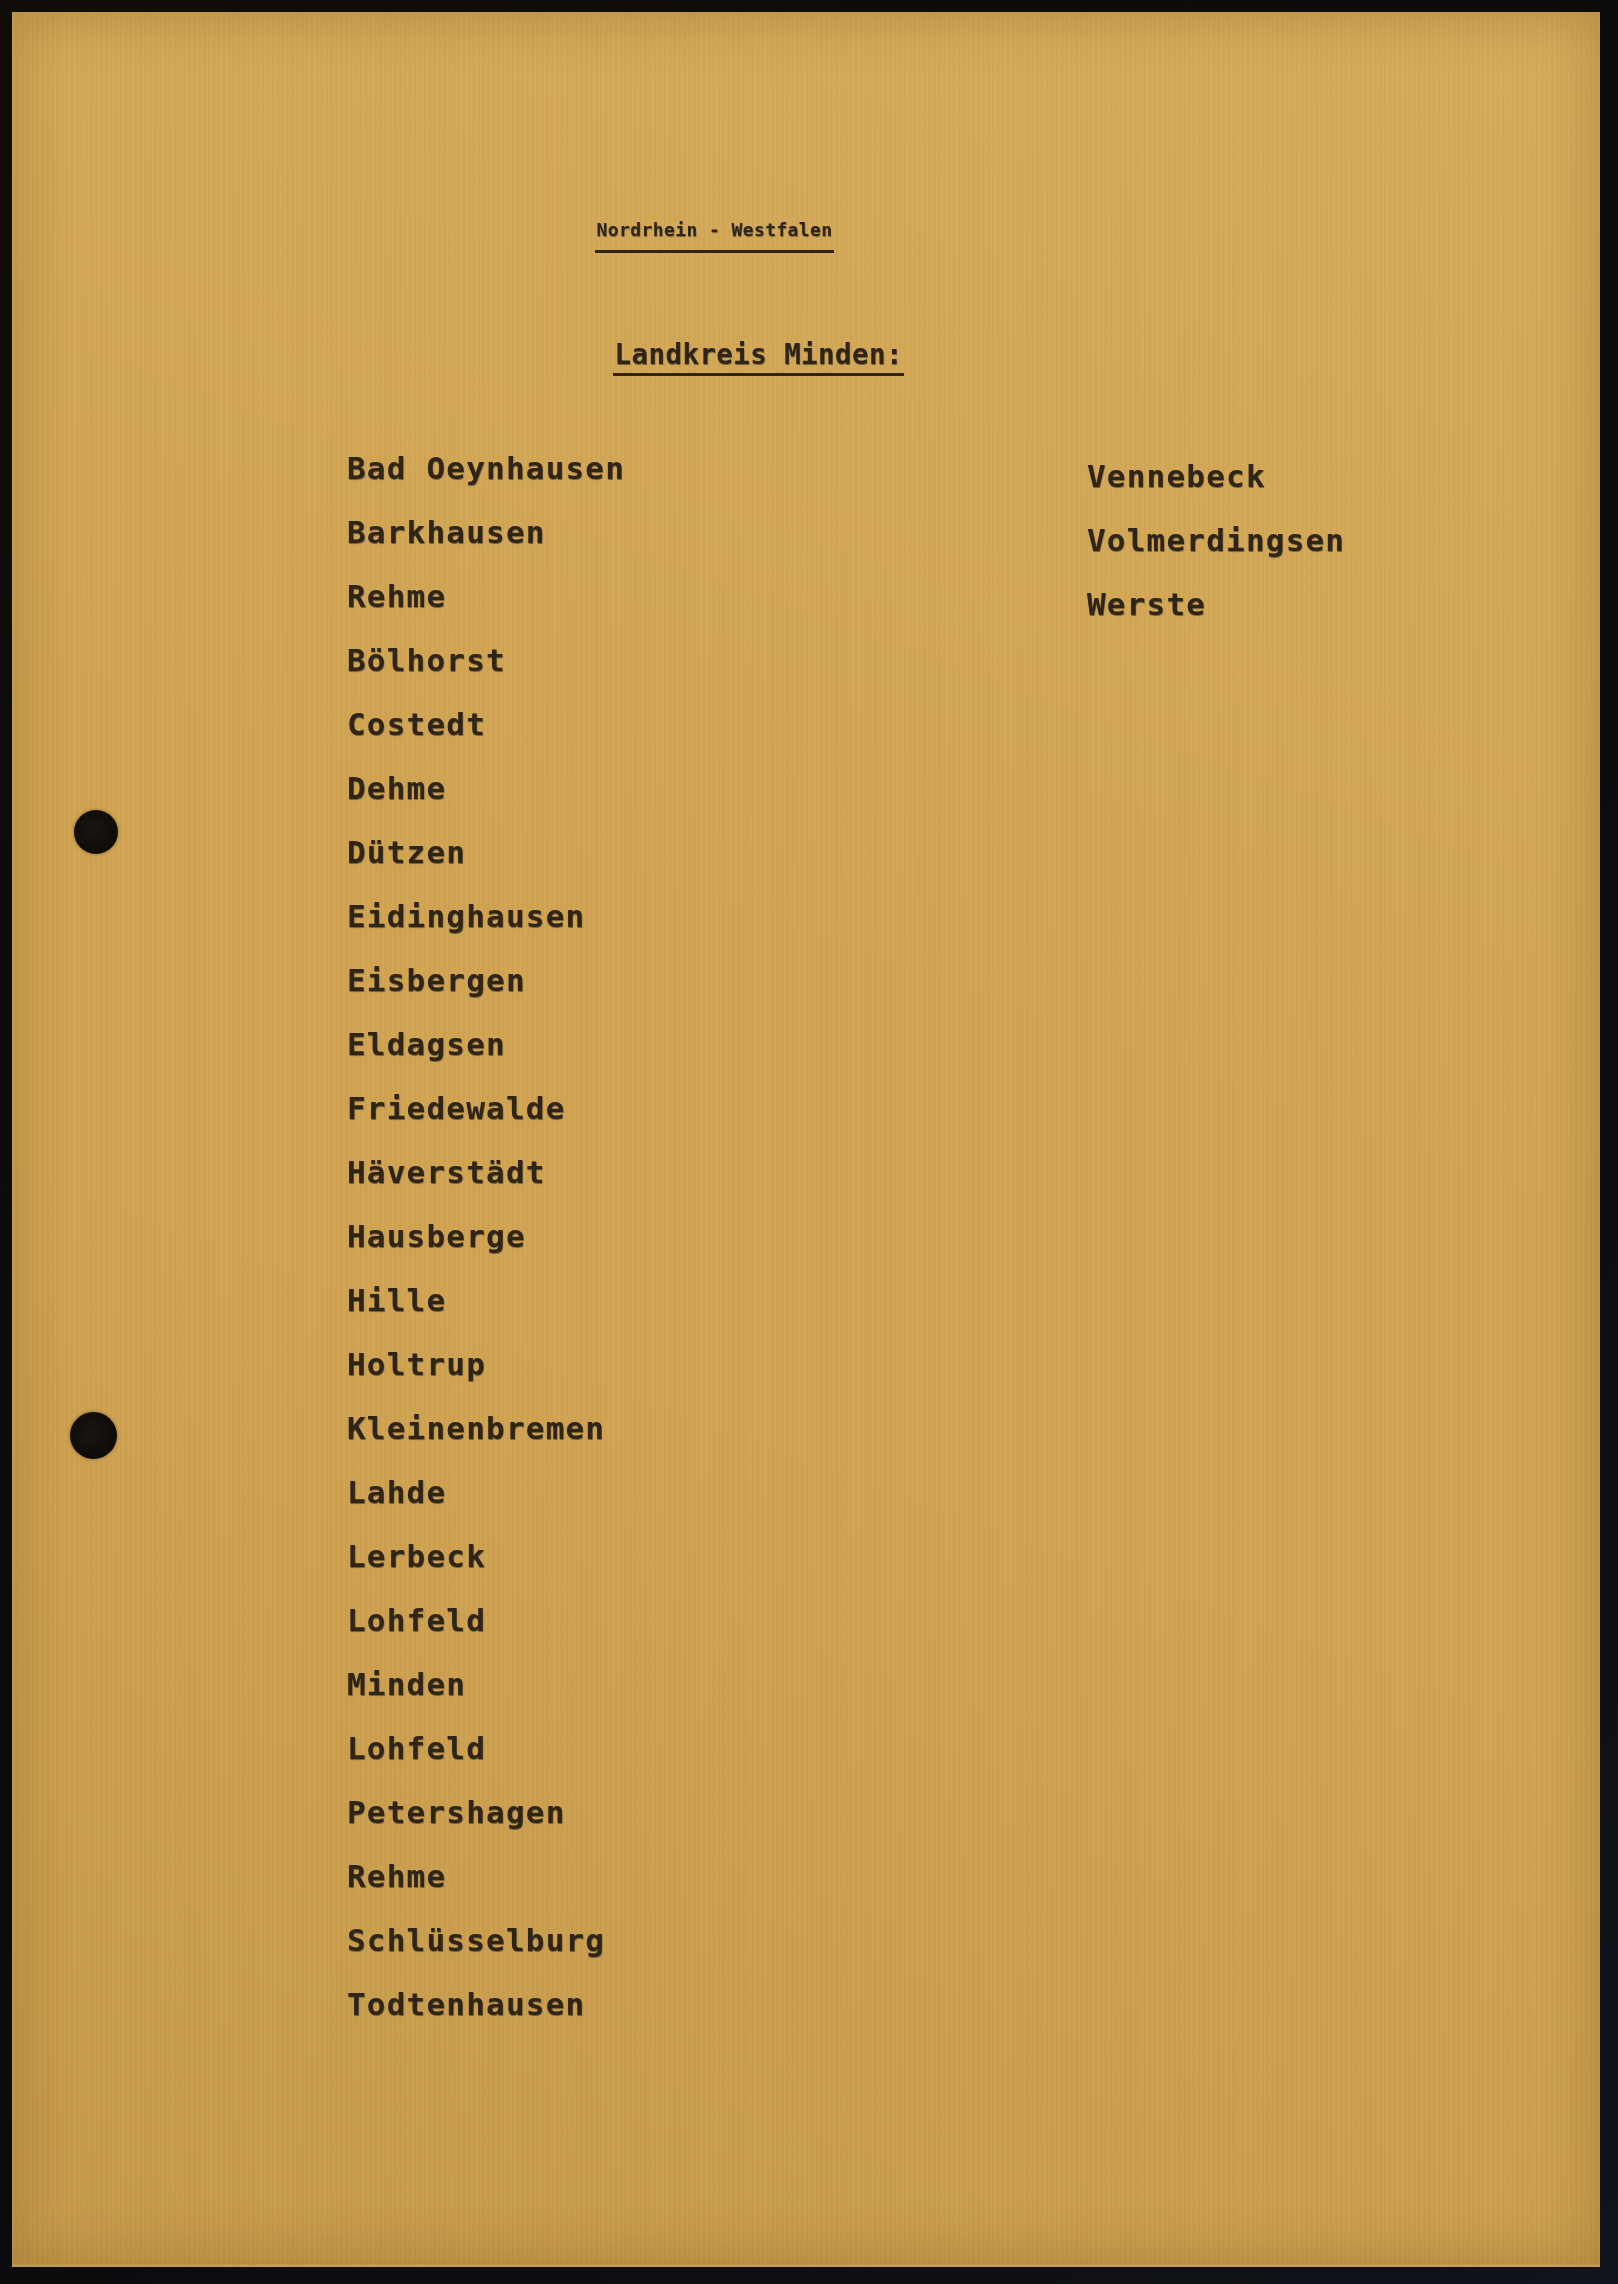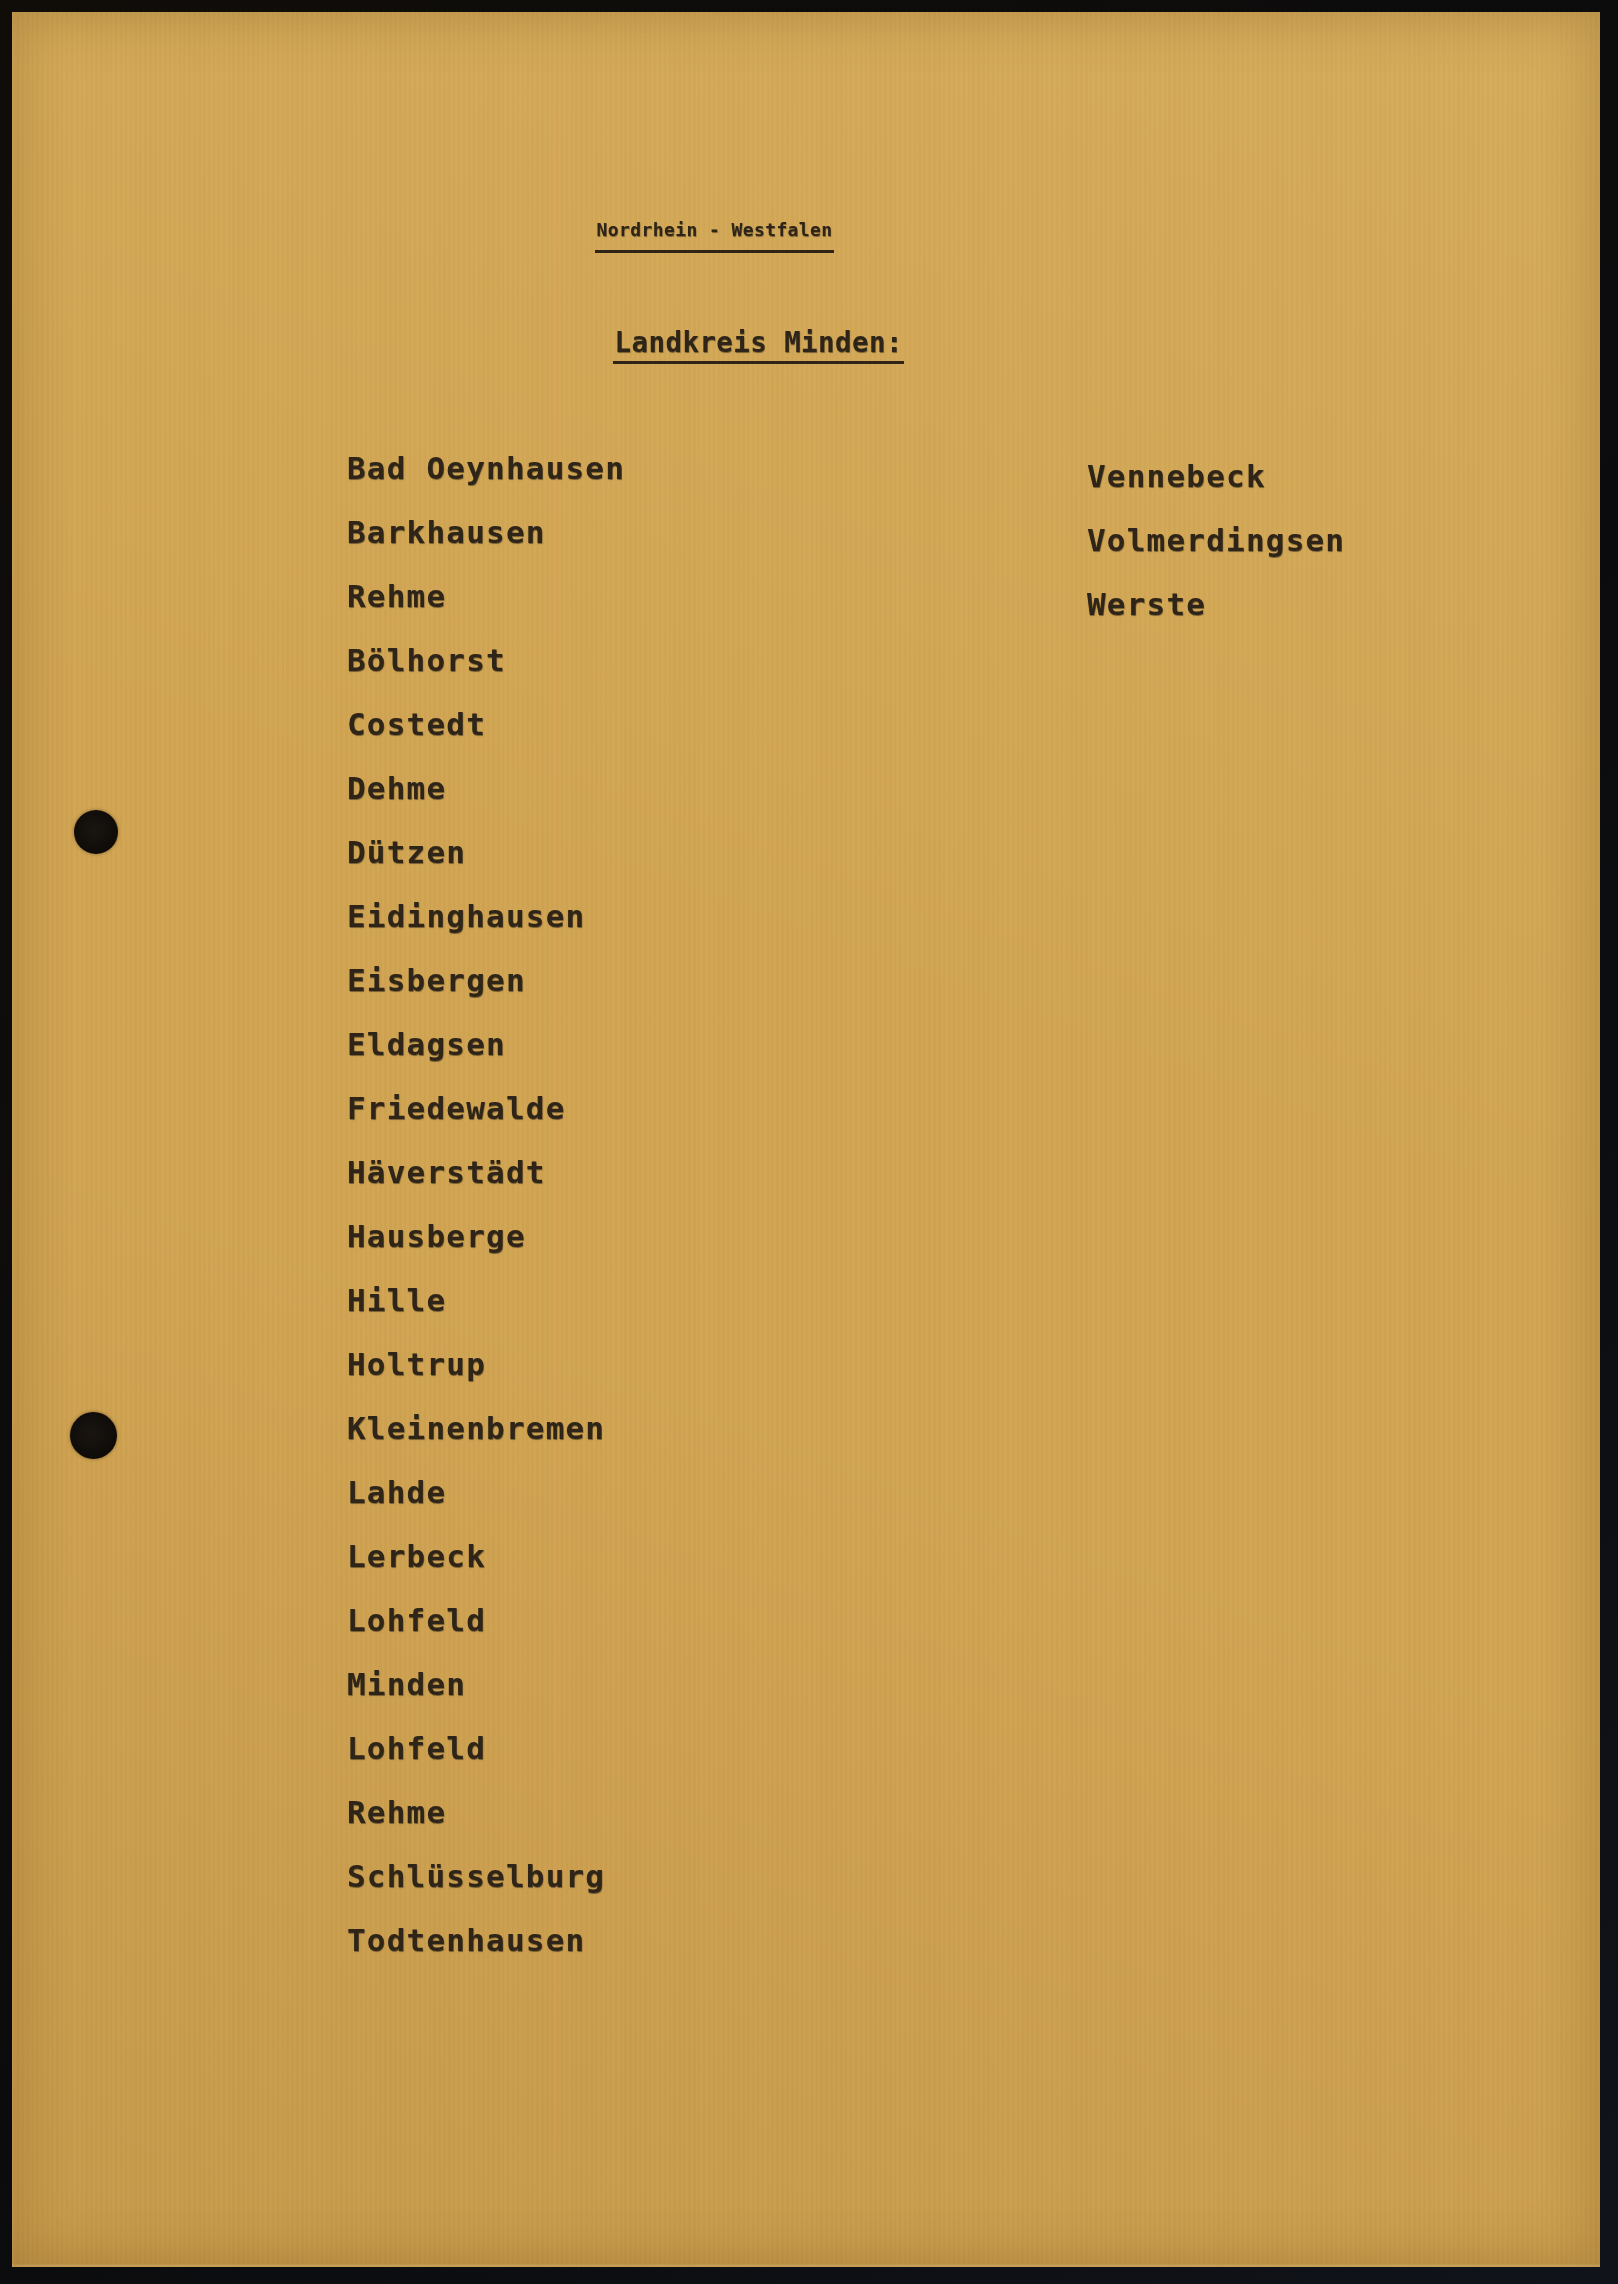--- a/index.html
+++ b/index.html
@@ -66,21 +66,21 @@
     font-weight: bold;
     letter-spacing: 0.4px;
     line-height: 32px;
     padding: 0 1.6px 4px 1.6px;
     border-bottom: 3.2px solid #2e2518;
     white-space: nowrap;
   }
   .doc-subtitle {
     position: absolute;
     left: 601px;
-    top: 314px;
+    top: 326px;
     font-size: 27.5px;
     font-weight: bold;
     letter-spacing: 0.4px;
     line-height: 32px;
     padding: 0 1.6px 3.2px 1.6px;
     border-bottom: 3.2px solid #2e2518;
     white-space: nowrap;
   }
   .col {
     position: absolute;
@@ -126,20 +126,21 @@
         <div class="place">Häverstädt</div>
         <div class="place">Hausberge</div>
         <div class="place">Hille</div>
         <div class="place">Holtrup</div>
         <div class="place">Kleinenbremen</div>
         <div class="place">Lahde</div>
         <div class="place">Lerbeck</div>
         <div class="place">Lohfeld</div>
         <div class="place">Minden</div>
         <div class="place">Lohfeld</div>
+        <div class="place">Petershagen</div>
         <div class="place">Rehme</div>
         <div class="place">Schlüsselburg</div>
         <div class="place">Todtenhausen</div>
       </div>
 
     <div class="col col-right ink">
         <div class="place">Vennebeck</div>
         <div class="place">Volmerdingsen</div>
         <div class="place">Werste</div>
       </div>

